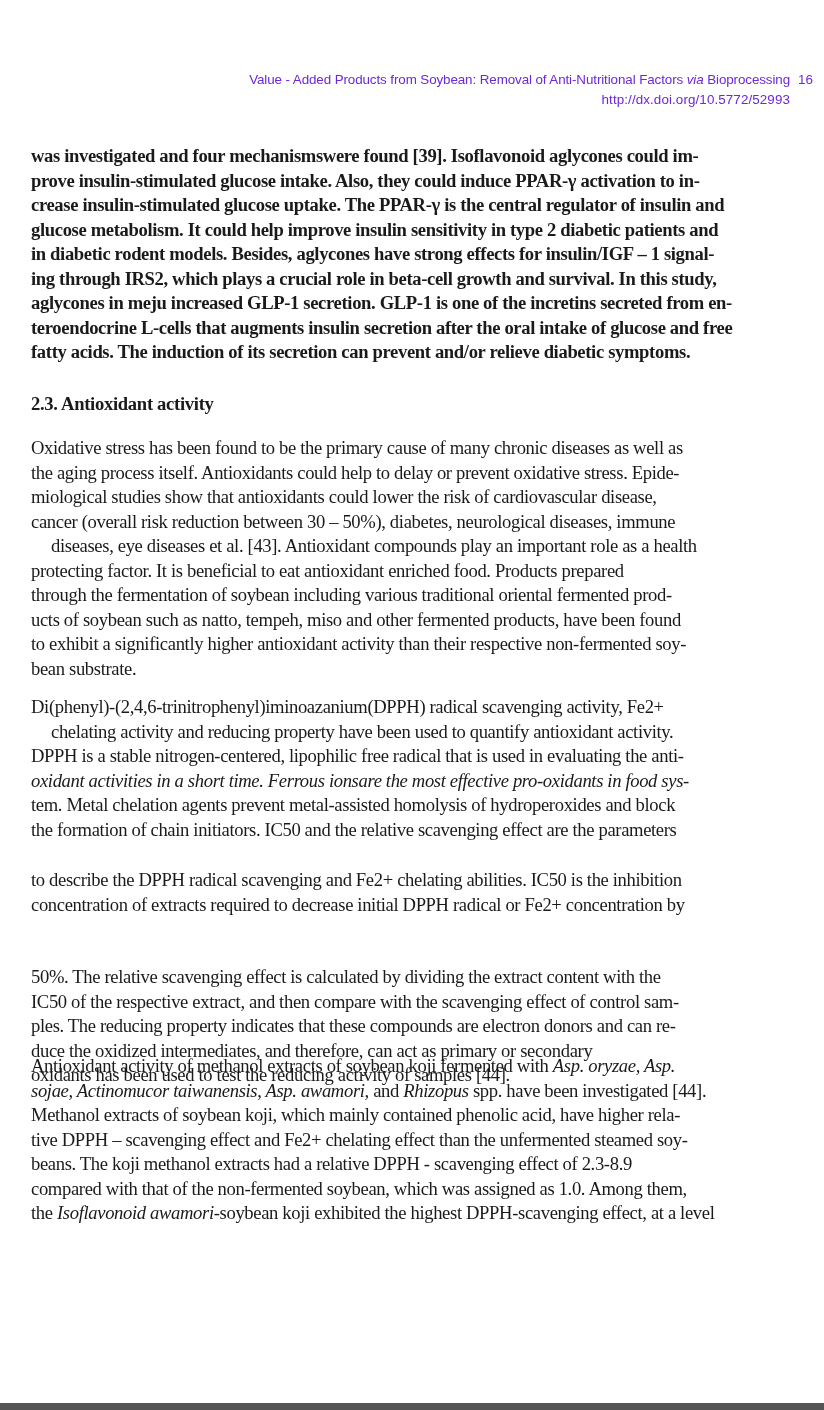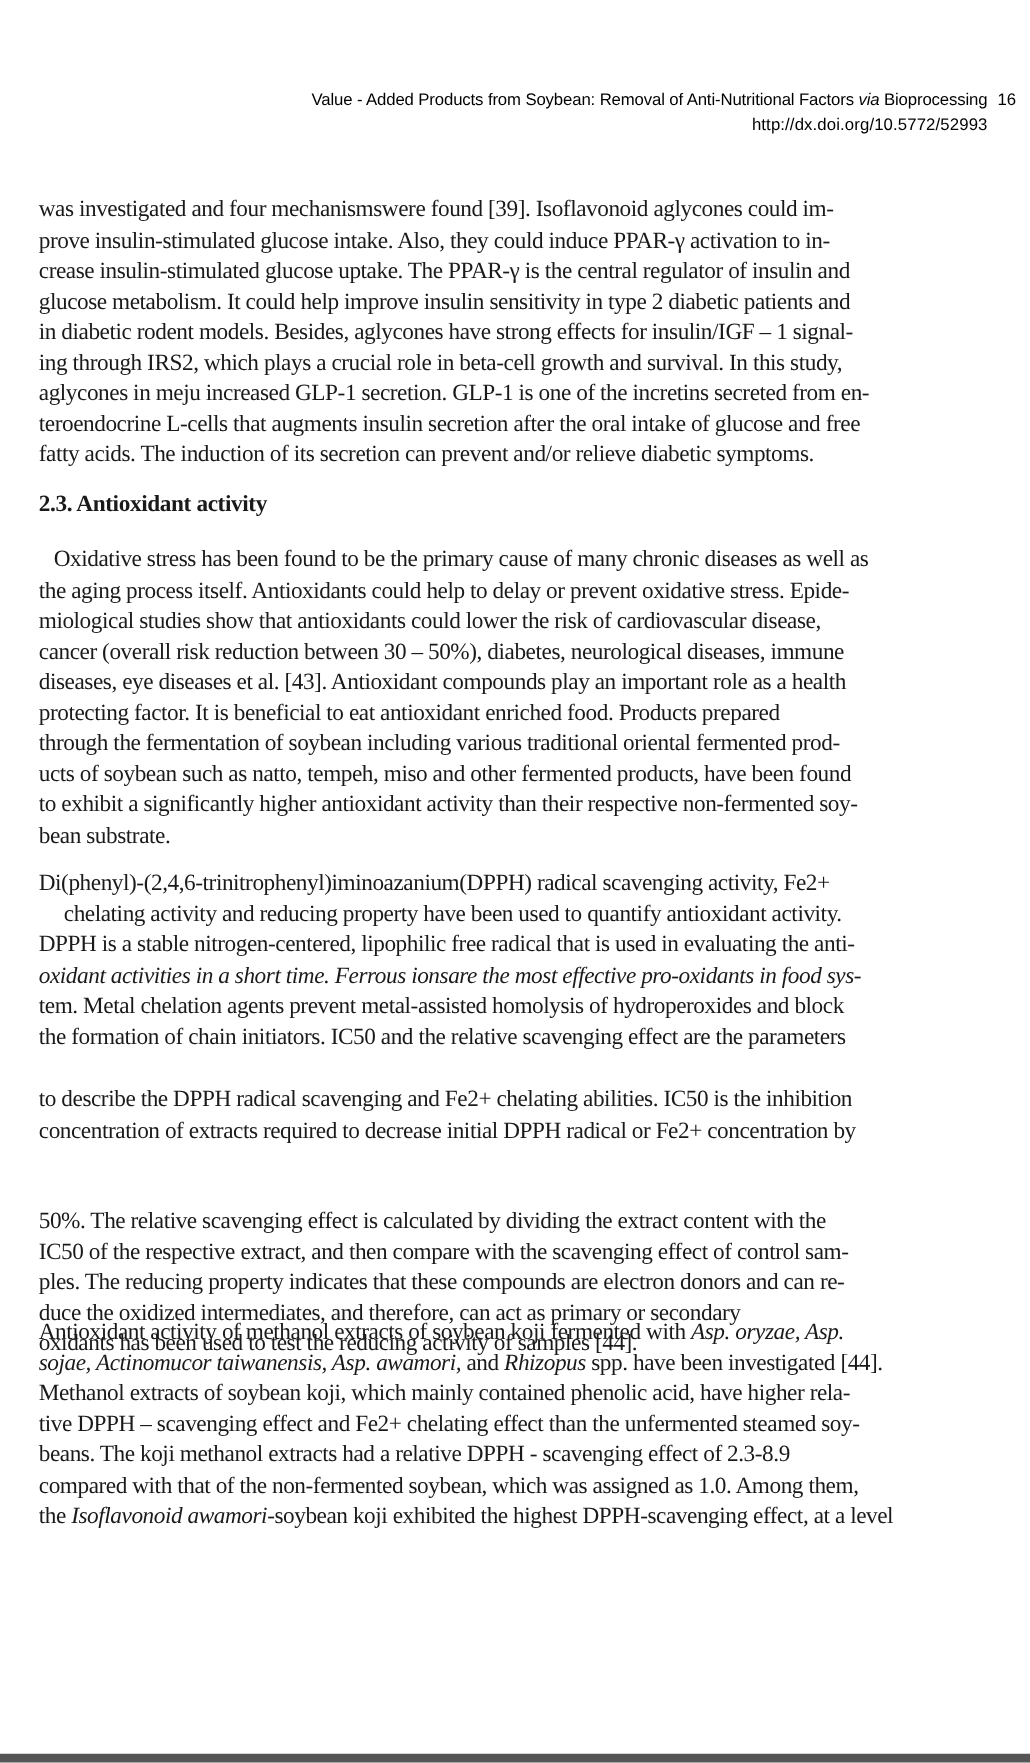--- a/index.html
+++ b/index.html
@@ -2,21 +2,21 @@
 <html><head>
 <meta charset="utf-8">
 <style>
   html, body { margin:0; padding:0; }
   body {
     width:824px; height:1410px; background:#ffffff; position:relative; overflow:hidden;
     font-family:"Liberation Serif", "DejaVu Serif", serif; color:#1a1a1a;
   }
   .page-header {
     position:absolute; top:72px; left:0; width:824px; height:40px;
-    font-family:"Liberation Sans", "DejaVu Sans", sans-serif; font-size:13.4px; color:#000000;
+    font-family:"Liberation Sans", "DejaVu Sans", sans-serif; font-size:13.4px; color:#6d28d9;
   }
   .hdr-title { position:absolute; right:34px; top:0; white-space:nowrap; letter-spacing:-0.1px; }
   .hdr-title i { font-style:italic; }
   .hdr-page { position:absolute; right:0; top:0; width:26px; text-align:left; }
   .hdr-doi { position:absolute; right:34px; top:20px; white-space:nowrap; letter-spacing:0.1px; }
 
   .body-text { position:absolute; left:31px; width:760px; }
   .line {
     display:block; height:24.5px; line-height:24.5px; font-size:18.6px;
     text-align:justify; text-align-last:justify; white-space:nowrap; overflow:visible;
@@ -31,40 +31,40 @@
 </style>
 </head>
 <body>
 
 <div class="page-header">
   <div class="hdr-title"><span>Value - Added Products from Soybean: Removal of Anti-Nutritional Factors </span><i>via</i><span> Bioprocessing</span></div>
   <div class="hdr-page">16</div>
   <div class="hdr-doi">http://dx.doi.org/10.5772/52993</div>
 </div>
 
-<div class="body-text" style="top:156px;">
+<div class="body-text" style="top:144px;font-weight:bold;">
   <span class="line" style="white-space: nowrap; word-spacing: 0px; text-align-last: left; text-align: left;">was investigated and four mechanismswere found [39]. Isoflavonoid aglycones could im-</span>
   <span class="line" style="white-space: nowrap; word-spacing: 0px; text-align-last: left; text-align: left;">prove insulin-stimulated glucose intake. Also, they could induce PPAR-γ activation to in-</span>
   <span class="line" style="white-space: nowrap; word-spacing: 0px; text-align-last: left; text-align: left;">crease insulin-stimulated glucose uptake. The PPAR-γ is the central regulator of insulin and</span>
   <span class="line" style="white-space: nowrap; word-spacing: 0px; text-align-last: left; text-align: left;">glucose metabolism. It could help improve insulin sensitivity in type 2 diabetic patients and</span>
   <span class="line" style="white-space: nowrap; word-spacing: 0px; text-align-last: left; text-align: left;">in diabetic rodent models. Besides, aglycones have strong effects for insulin/IGF – 1 signal-</span>
   <span class="line" style="white-space: nowrap; word-spacing: 0px; text-align-last: left; text-align: left;">ing through IRS2, which plays a crucial role in beta-cell growth and survival. In this study,</span>
   <span class="line" style="white-space: nowrap; word-spacing: 0px; text-align-last: left; text-align: left;">aglycones in meju increased GLP-1 secretion. GLP-1 is one of the incretins secreted from en-</span>
   <span class="line" style="white-space: nowrap; word-spacing: 0px; text-align-last: left; text-align: left;">teroendocrine L-cells that augments insulin secretion after the oral intake of glucose and free</span>
   <span class="line last">fatty acids. The induction of its secretion can prevent and/or relieve diabetic symptoms.</span>
 </div>
 
 <div class="section-heading">2.3. Antioxidant activity</div>
 
 <div class="body-text" style="top:436px;">
-  <span class="line" style="white-space: nowrap; word-spacing: 0px; text-align-last: left; text-align: right; margin-left: 12px;">Oxidative stress has been found to be the primary cause of many chronic diseases as well as</span>
+  <span class="line" style="white-space: nowrap; word-spacing: 0px; text-align-last: left; text-align: right;">Oxidative stress has been found to be the primary cause of many chronic diseases as well as</span>
   <span class="line" style="white-space: nowrap; word-spacing: 0px; text-align-last: left; text-align: left;">the aging process itself. Antioxidants could help to delay or prevent oxidative stress. Epide-</span>
   <span class="line" style="white-space: nowrap; word-spacing: 0px; text-align-last: left; text-align: left;">miological studies show that antioxidants could lower the risk of cardiovascular disease,</span>
   <span class="line" style="white-space: nowrap; word-spacing: 0px; text-align-last: left; text-align: left;">cancer (overall risk reduction between 30 – 50%), diabetes, neurological diseases, immune</span>
-  <span class="line" style="white-space: nowrap; word-spacing: 0px; text-align-last: left; text-align: left;">diseases, eye diseases et al. [43]. Antioxidant compounds play an important role as a health</span>
+  <span class="line" style="white-space: nowrap; word-spacing: 0px; text-align-last: left; text-align: left; margin-left: 20px;">diseases, eye diseases et al. [43]. Antioxidant compounds play an important role as a health</span>
   <span class="line" style="white-space: nowrap; word-spacing: 0px; text-align-last: left; text-align: left;">protecting factor. It is beneficial to eat antioxidant enriched food. Products prepared</span>
   <span class="line" style="white-space: nowrap; word-spacing: 0px; text-align-last: left; text-align: left;">through the fermentation of soybean including various traditional oriental fermented prod-</span>
   <span class="line" style="white-space: nowrap; word-spacing: 0px; text-align-last: left; text-align: right;">ucts of soybean such as natto, tempeh, miso and other fermented products, have been found</span>
   <span class="line" style="white-space: nowrap; word-spacing: 0px; text-align-last: left; text-align: center;">to exhibit a significantly higher antioxidant activity than their respective non-fermented soy-</span>
   <span class="line last">bean substrate.</span>
 </div>
 
 <div class="body-text" style="top:695px;">
   <span class="line" style="white-space: nowrap; word-spacing: 0px; text-align-last: left; text-align: left;">Di(phenyl)-(2,4,6-trinitrophenyl)iminoazanium(DPPH) radical scavenging activity, Fe2+</span>
   <span class="line" style="white-space: nowrap; word-spacing: 0px; text-align-last: left; text-align: center; margin-left: 20px;">chelating activity and reducing property have been used to quantify antioxidant activity.</span>

